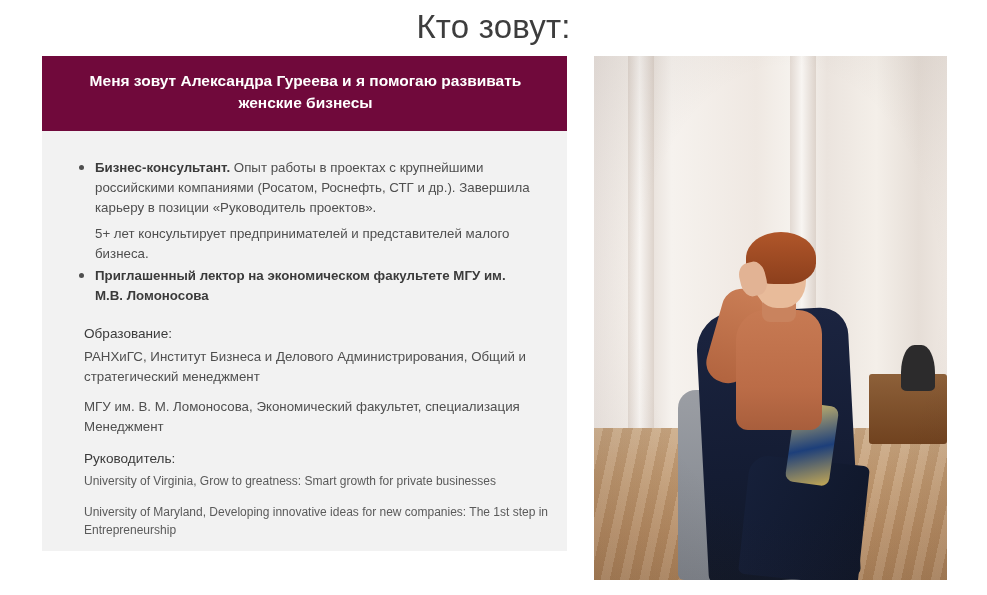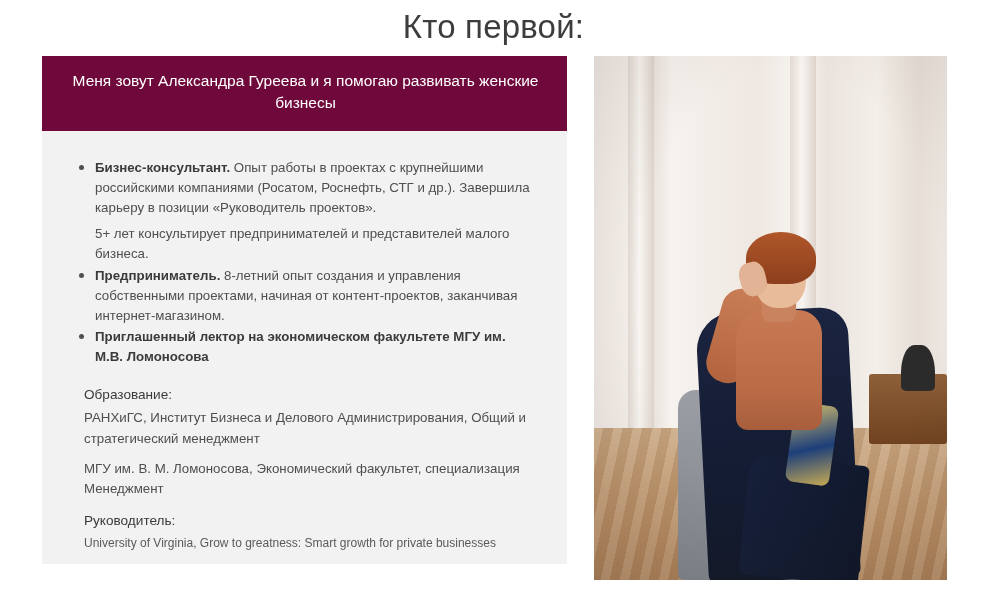--- a/index.html
+++ b/index.html
@@ -43,21 +43,21 @@
   .header-band {
     background: #70093b;
     color: #ffffff;
     padding: 14px 24px 16px 26px;
     box-sizing: border-box;
   }
   .header-band h2 {
     margin: 0;
     font-size: 15.5px;
     line-height: 1.45;
-    font-weight: normal;
+    font-weight: bold;
     text-align: center;
   }
   .bullets {
     margin: 13px;
     padding: 14px 18px 4px 40px;
     list-style: none;
   }
   .bullets li {
     position: relative;
     font-size: 13.3px;
@@ -269,50 +269,48 @@
     position: absolute;
     inset: 0;
     background: radial-gradient(ellipse at 55% 45%, rgba(0,0,0,0) 55%, rgba(60,40,30,0.12) 100%);
   }
 </style>
 </head>
 <body>
 
 <div class="page">
 
-  <h1 class="page-title">Кто первой:</h1>
+  <h1 class="page-title">Кто зовут:</h1>
 
   <div class="content">
 
     <div class="left-col">
 
       <div class="header-band">
         <h2>Меня зовут Александра Гуреева и я помогаю развивать женские бизнесы</h2>
       </div>
 
       <ul class="bullets">
         <li>
           <span class="lead">Бизнес-консультант.</span><span> Опыт работы в проектах с крупнейшими российскими компаниями (Росатом, Роснефть, СТГ и др.). Завершила карьеру в позиции «Руководитель проектов».</span>
           <span class="bullet-extra">5+ лет консультирует предпринимателей и представителей малого бизнеса.</span>
         </li>
         <li>
-          <span class="lead">Предприниматель.</span><span> 8-летний опыт создания и управления собственными проектами, начиная от контент-проектов, заканчивая интернет-магазином.</span>
-        </li>
-        <li>
           <span class="lead">Приглашенный лектор на экономическом факультете МГУ им. М.В. Ломоносова</span>
         </li>
       </ul>
 
       <div class="section-block">
         <div class="section-heading">Образование:</div>
         <p class="section-para">РАНХиГС, Институт Бизнеса и Делового Администрирования, Общий и стратегический менеджмент</p>
         <p class="section-para">МГУ им. В. М. Ломоносова, Экономический факультет, специализация Менеджмент</p>
 
         <div class="section-heading">Руководитель:</div>
         <p class="extra-para">University of Virginia, Grow to greatness: Smart growth for private businesses</p>
+        <p class="extra-para">University of Maryland, Developing innovative ideas for new companies: The 1st step in Entrepreneurship</p>
       </div>
 
     </div>
 
     <div class="right-col">
       <div class="photo">
         <div class="ph-wall"></div>
         <div class="ph-column c1"></div>
         <div class="ph-column c2"></div>
         <div class="ph-floor"></div>

